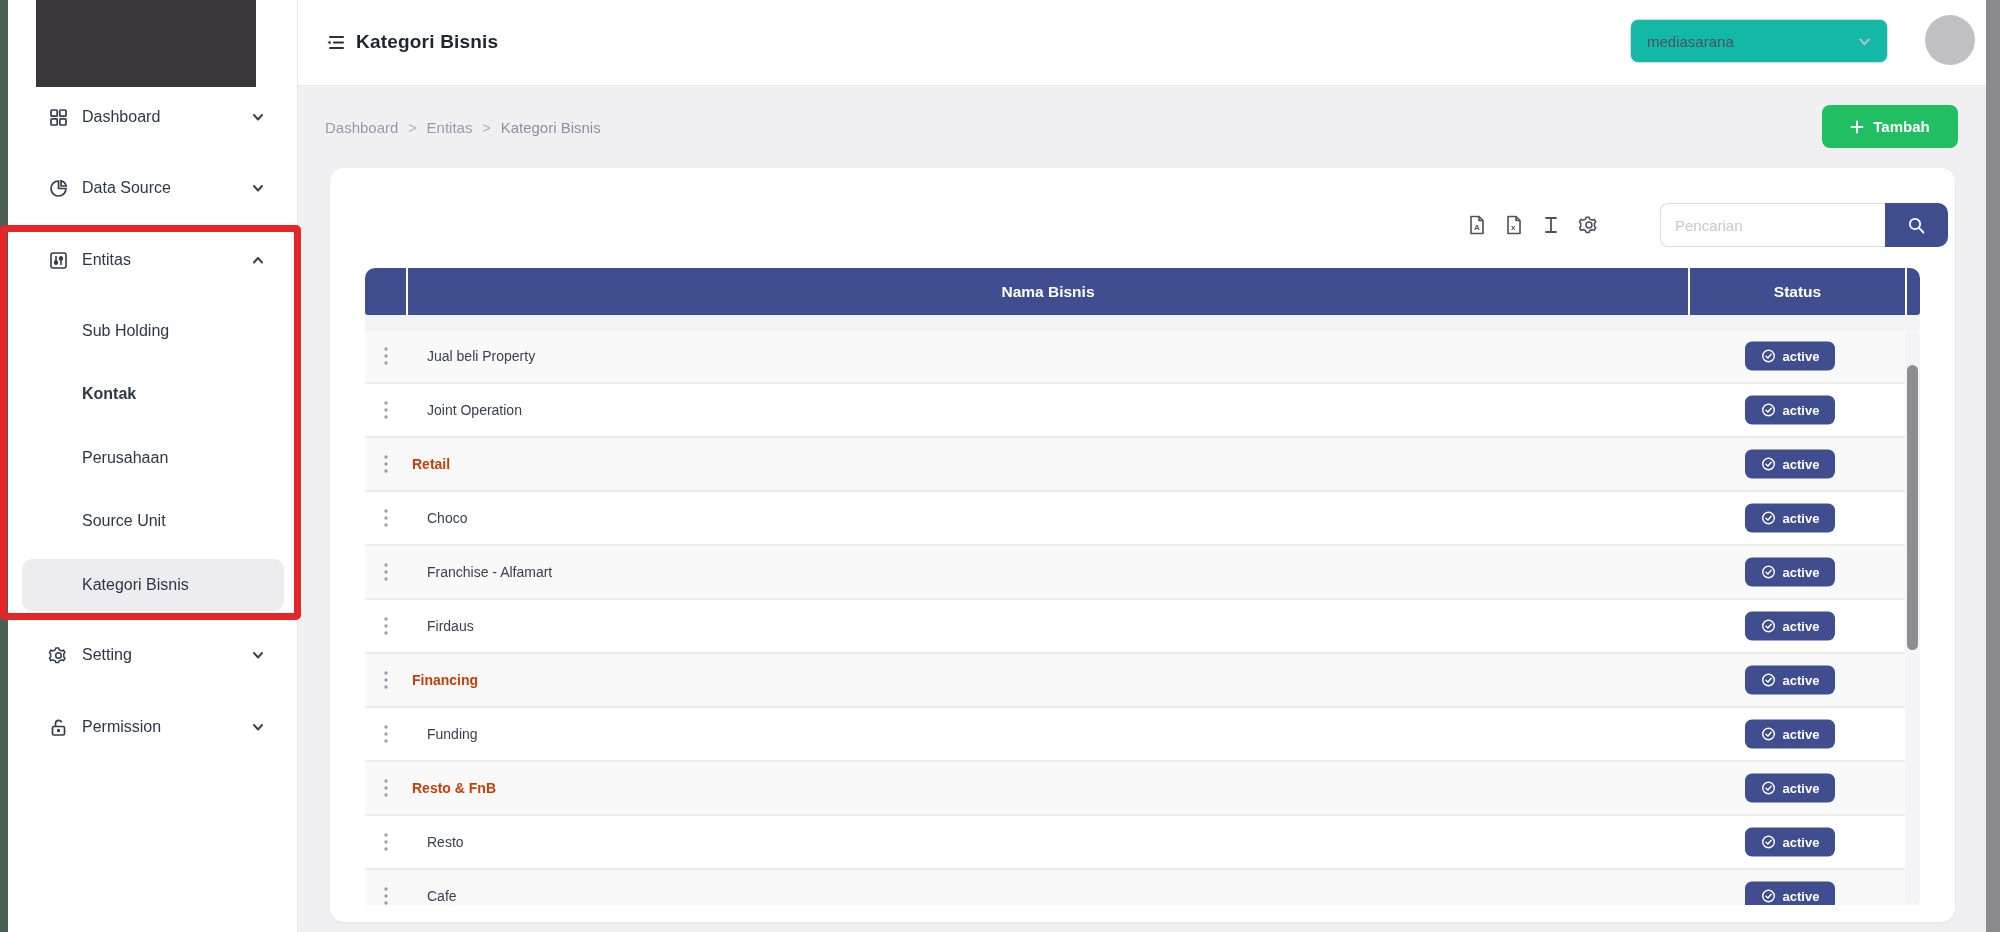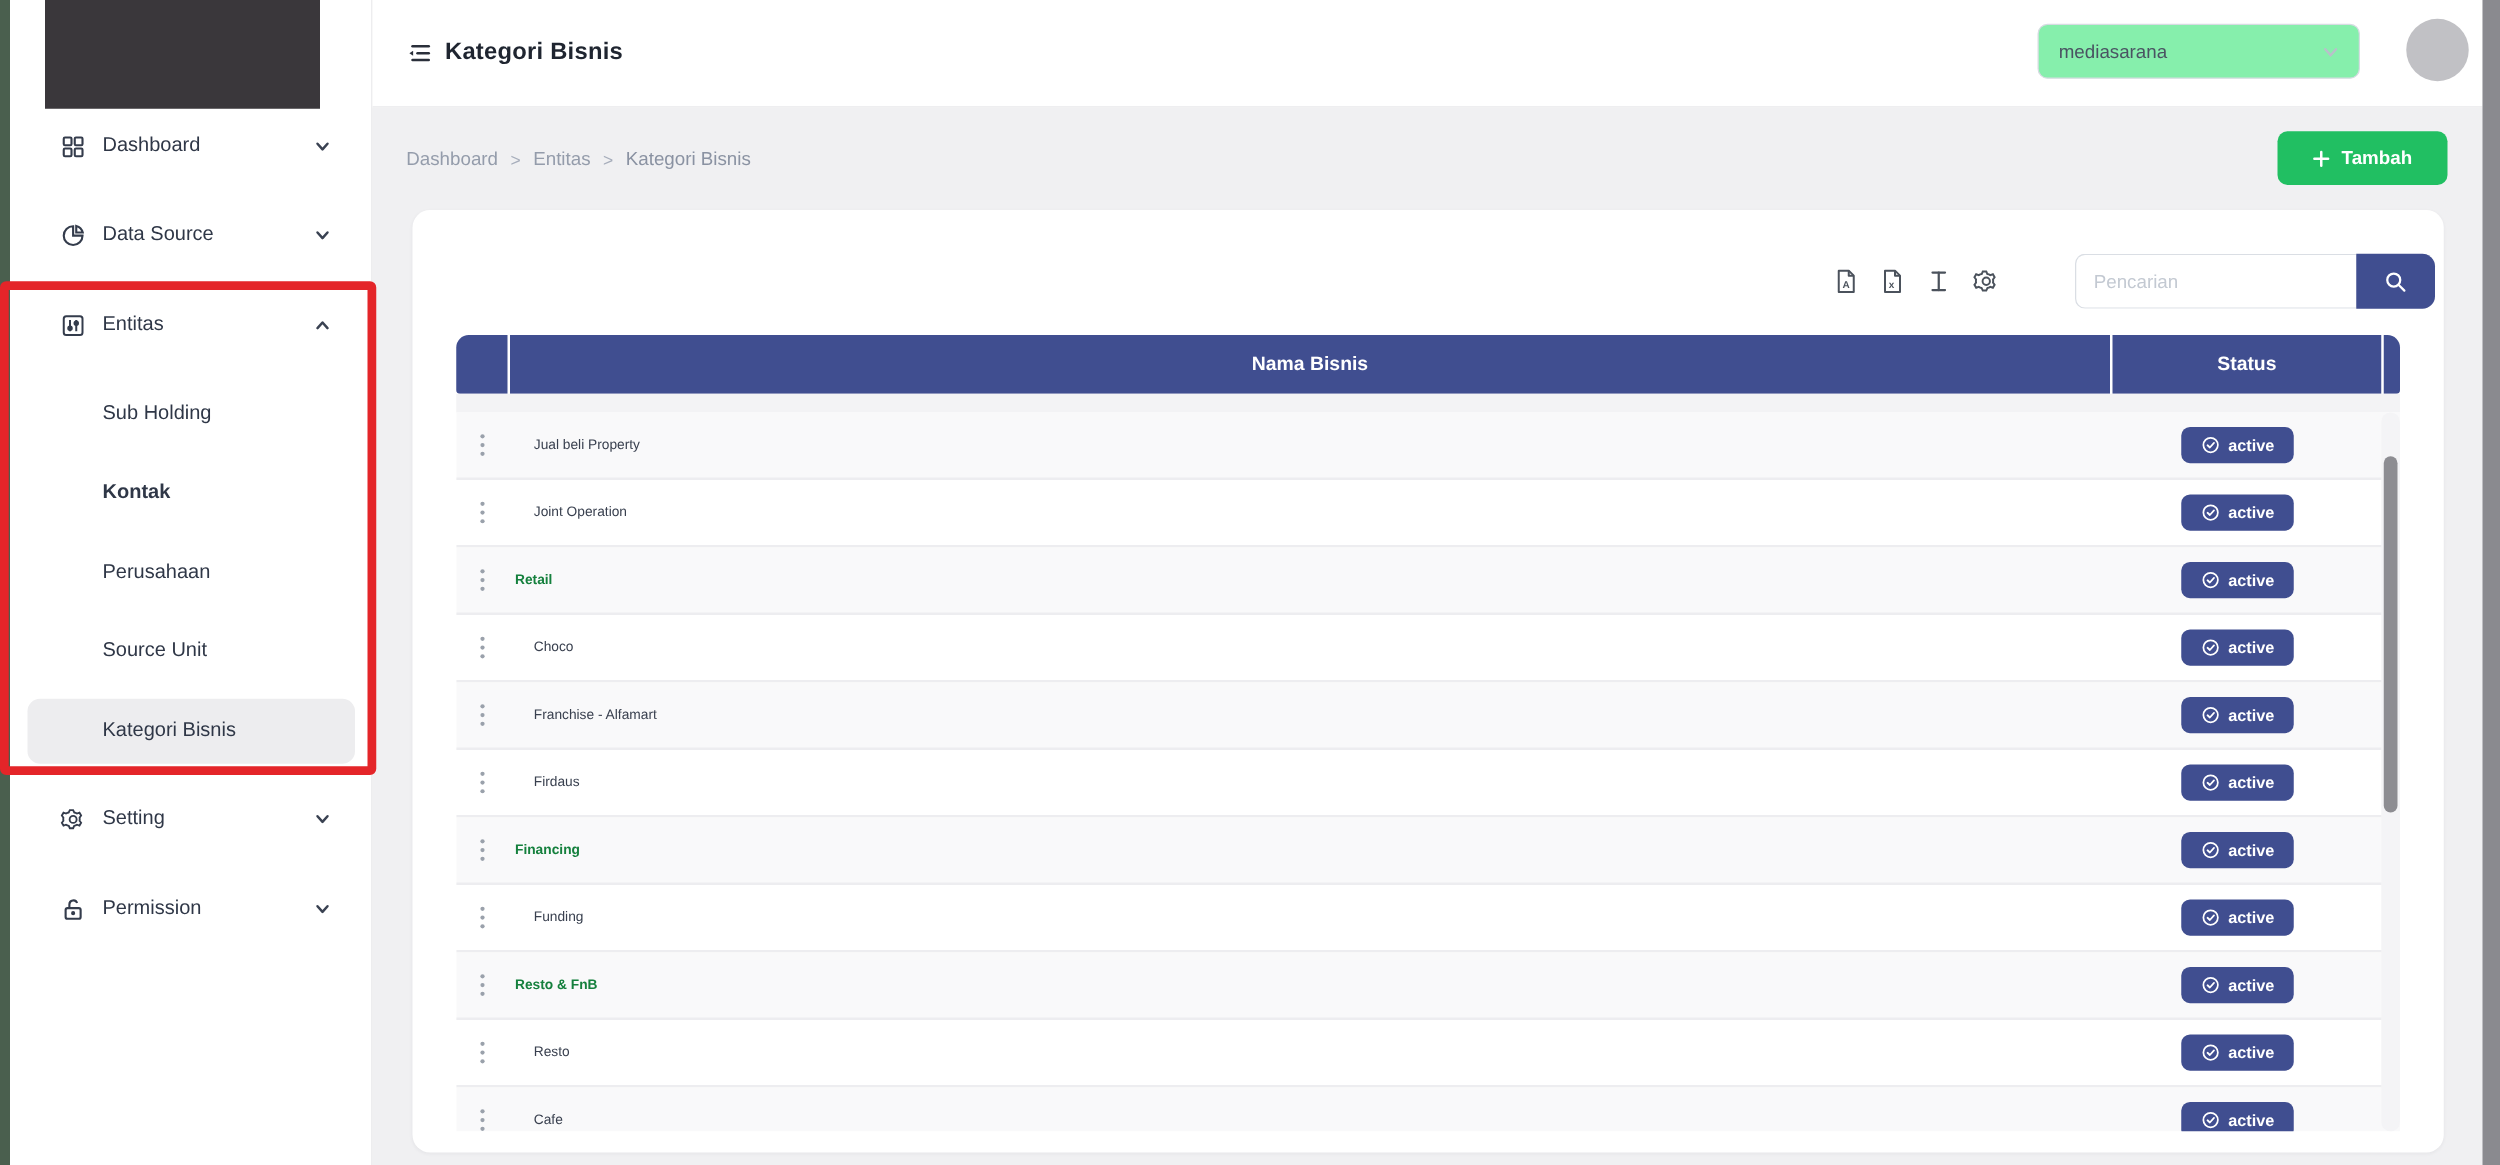--- a/index.html
+++ b/index.html
@@ -20,21 +20,21 @@
   .nav-item.child .nlabel { left:60px; }
   .nav-item.selected { background:#ededef; }
 
   
   .red-box { position:absolute; left:0; top:225px; width:301px; height:395px; border:7px solid #e42529; border-radius:5px; z-index:60; pointer-events:none; }
 
   
   .topbar { position:absolute; left:298px; top:0; width:1688px; height:86px; background:#fff; border-bottom:1px solid #e9e9eb; }
   .title-icon { position:absolute; left:27px; top:32px; width:21px; height:21px; color:#2a2f3a; }
   .page-title { position:absolute; left:58px; top:31px; font-size:19px; font-weight:700; color:#1f2530; letter-spacing:.2px; }
-  .workspace-select { position:absolute; left:1332px; top:19px; width:258px; height:44px; background:#86efac; border:1px solid #d7dbe2; border-radius:8px; display:flex; align-items:center; cursor:pointer; }
+  .workspace-select { position:absolute; left:1332px; top:19px; width:258px; height:44px; background:#14b8a6; border:1px solid #d7dbe2; border-radius:8px; display:flex; align-items:center; cursor:pointer; }
   .workspace-select .wlabel { margin-left:16px; font-size:15px; color:#4a5362; }
   .workspace-select .chev { position:absolute; right:15px; width:15px; height:15px; color:#b9c0ca; }
   .avatar { position:absolute; left:1627px; top:15px; width:50px; height:50px; border-radius:50%; background:#c1c1c5; }
 
   
   .breadcrumb { position:absolute; left:325px; top:119px; font-size:15px; color:#98a0af; display:flex; gap:10px; align-items:center; }
   .breadcrumb .crumb { color:#949cab; cursor:pointer; }
   .breadcrumb .crumb.current { color:#8a92a2; cursor:default; }
   .breadcrumb .sep { color:#a6adbb; font-size:14px; }
   .add-btn { position:absolute; left:1822px; top:105px; width:136px; height:43px; background:#21bf62; border:none; border-radius:8px; color:#fff; font-size:15px; font-weight:600; display:flex; align-items:center; justify-content:center; gap:9px; cursor:pointer; font-family:inherit; }
@@ -54,22 +54,22 @@
   .hcol.c-actions { width:41px; border-radius:10px 0 0 3px; }
   .hcol.c-name { width:1280px; }
   .hcol.c-status { width:215px; }
   .hcol.c-spacer { width:13px; border-radius:0 10px 3px 0; }
   .thead-gap { position:absolute; left:35px; top:147px; width:1555px; height:15px; background:#f3f3f5; }
 
   .tbody { position:absolute; left:35px; top:162px; width:1555px; height:575px; overflow:hidden; }
   .trow { position:relative; width:100%; height:54px; border-bottom:2px solid #ededf0; cursor:pointer; }
   .trow.alt { background:#f9f9fa; }
   .trow .kebab { position:absolute; left:8px; top:50%; transform:translateY(-50%); width:26px; height:26px; color:#9aa1ab; display:flex; align-items:center; justify-content:center; cursor:pointer; }
-  .trow .rname { position:absolute; left:62px; top:50%; transform:translateY(-50%); font-size:11px; color:#39404f; }
-  .trow.parent .rname { left:47px; font-weight:700; color:#15803d; }
+  .trow .rname { position:absolute; left:62px; top:50%; transform:translateY(-50%); font-size:14px; color:#39404f; }
+  .trow.parent .rname { left:47px; font-weight:700; color:#c2410c; }
   .badge { position:absolute; left:1380px; top:50%; transform:translateY(-50%); width:90px; height:29px; background:#404e90; border-radius:7px; color:#fff; display:flex; align-items:center; justify-content:center; gap:7px; font-size:13px; font-weight:600; }
   .badge svg { width:15px; height:15px; }
 
   
   .inner-scroll { position:absolute; left:1575px; top:162px; width:15px; height:575px; background:#f4f4f6; border-radius:8px; }
   .inner-thumb { position:absolute; left:2px; top:35px; width:11px; height:285px; background:#8d8d92; border-radius:6px; cursor:pointer; }
   .page-scroll { position:absolute; left:1986px; top:0; width:14px; height:932px; background:#8a8a8f; cursor:pointer; }
 
   svg { display:block; }
 </style>

